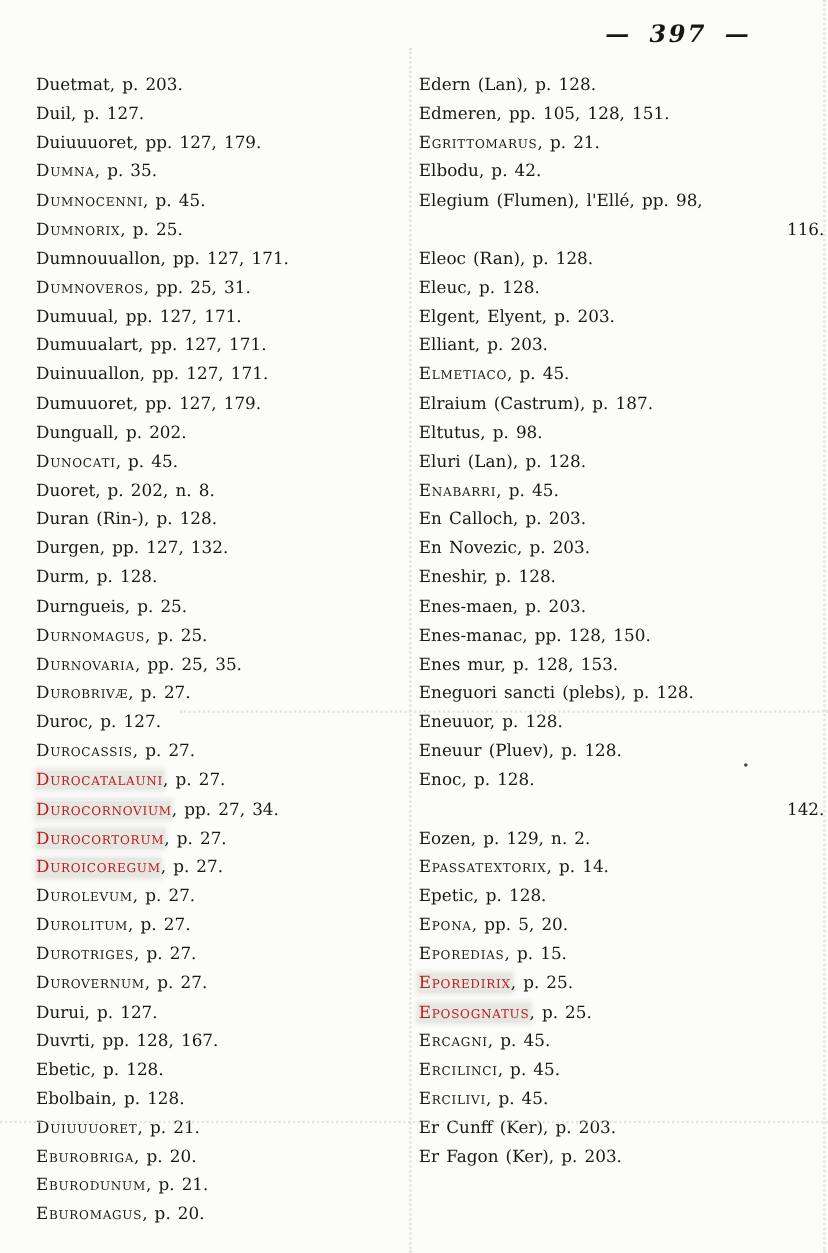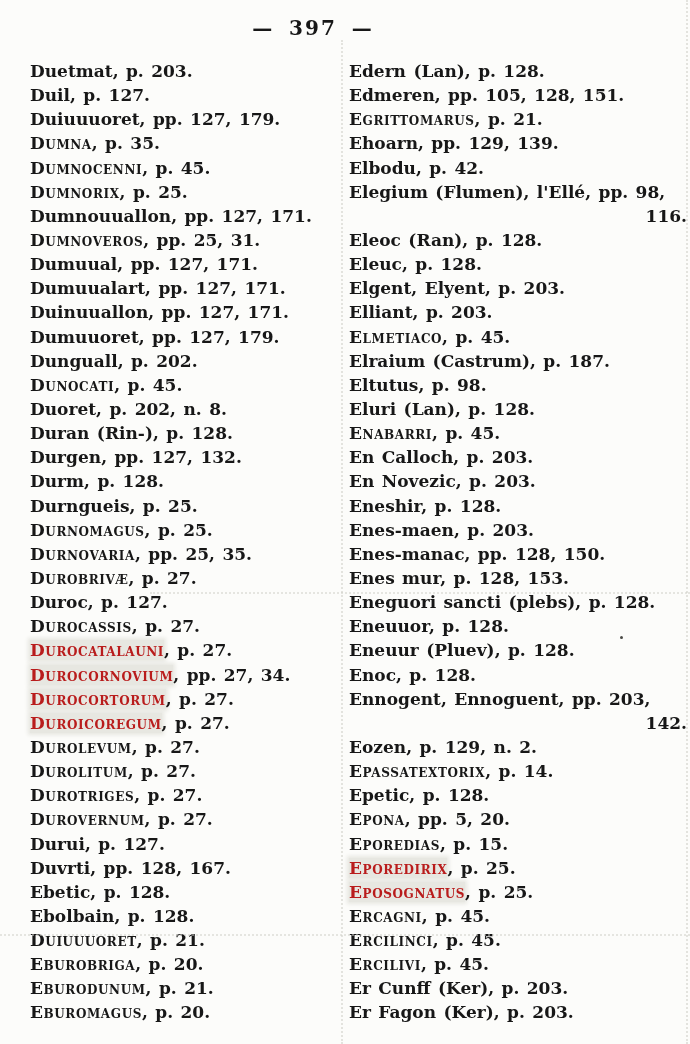--- a/index.html
+++ b/index.html
@@ -7,27 +7,28 @@
     width:690px;height:1044px;
     background:#f4f4f1;
     font-family:"DejaVu Serif","Liberation Serif",serif;
   }
   .page{
     position:relative;width:690px;height:1044px;
     background:#fcfcfa;color:#171717;overflow:hidden;
   }
   .header{
     position:absolute;top:16px;left:0;right:64px;
-    text-align:center;
+    text-align:right;
     font-size:20px;font-weight:700;letter-spacing:2px;
     word-spacing:6px;
+    font-style:italic;
   }
   .col{
     position:absolute;top:59px;
-    font-size:17px;font-weight:700;
+    font-size:14px;font-weight:400;
     word-spacing:1.5px;
   }
   .col-left{left:30px;width:314px;}
   .col-right{left:349px;width:338px;}
   .line{
     height:24.15px;line-height:24.15px;
     white-space:nowrap;
   }
   .line.cont{padding-left:20px;text-align:right;}
   .caps .name{font-variant:small-caps;letter-spacing:0.6px;margin-top:29px;}
@@ -93,21 +94,20 @@
       <div class="line caps"><span class="name">Duiuuuoret</span><span class="rest">, p. 21.</span></div>
       <div class="line caps"><span class="name">Eburobriga</span><span class="rest">, p. 20.</span></div>
       <div class="line caps"><span class="name">Eburodunum</span><span class="rest">, p. 21.</span></div>
       <div class="line caps"><span class="name">Eburomagus</span><span class="rest">, p. 20.</span></div>
     </div>
 
   <div class="col col-right" id="col-right">
       <div class="line roman"><span class="name">Edern (Lan)</span><span class="rest">, p. 128.</span></div>
       <div class="line roman"><span class="name">Edmeren</span><span class="rest">, pp. 105, 128, 151.</span></div>
       <div class="line caps"><span class="name">Egrittomarus</span><span class="rest">, p. 21.</span></div>
-      <div class="line roman"><span class="name">Ehoarn</span><span class="rest">, pp. 129, 139.</span></div>
       <div class="line roman"><span class="name">Elbodu</span><span class="rest">, p. 42.</span></div>
       <div class="line roman"><span class="name">Elegium (Flumen)</span><span class="rest">, l'Ellé, pp. 98,</span></div>
       <div class="line roman cont"><span class="rest">116.</span></div>
       <div class="line roman"><span class="name">Eleoc (Ran)</span><span class="rest">, p. 128.</span></div>
       <div class="line roman"><span class="name">Eleuc</span><span class="rest">, p. 128.</span></div>
       <div class="line roman"><span class="name">Elgent</span><span class="rest">, Elyent, p. 203.</span></div>
       <div class="line roman"><span class="name">Elliant</span><span class="rest">, p. 203.</span></div>
       <div class="line caps"><span class="name">Elmetiaco</span><span class="rest">, p. 45.</span></div>
       <div class="line roman"><span class="name">Elraium (Castrum)</span><span class="rest">, p. 187.</span></div>
       <div class="line roman"><span class="name">Eltutus</span><span class="rest">, p. 98.</span></div>
@@ -116,21 +116,20 @@
       <div class="line roman"><span class="name">En Calloch</span><span class="rest">, p. 203.</span></div>
       <div class="line roman"><span class="name">En Novezic</span><span class="rest">, p. 203.</span></div>
       <div class="line roman"><span class="name">Eneshir</span><span class="rest">, p. 128.</span></div>
       <div class="line roman"><span class="name">Enes-maen</span><span class="rest">, p. 203.</span></div>
       <div class="line roman"><span class="name">Enes-manac</span><span class="rest">, pp. 128, 150.</span></div>
       <div class="line roman"><span class="name">Enes mur</span><span class="rest">, p. 128, 153.</span></div>
       <div class="line roman"><span class="name">Eneguori sancti (plebs)</span><span class="rest">, p. 128.</span></div>
       <div class="line roman"><span class="name">Eneuuor</span><span class="rest">, p. 128.</span></div>
       <div class="line roman"><span class="name">Eneuur (Pluev)</span><span class="rest">, p. 128.</span></div>
       <div class="line roman"><span class="name">Enoc</span><span class="rest">, p. 128.</span></div>
-      <div class="line roman"><span class="name">Ennogent</span><span class="rest">, Ennoguent, pp. 203,</span></div>
       <div class="line roman cont"><span class="rest">142.</span></div>
       <div class="line roman"><span class="name">Eozen</span><span class="rest">, p. 129, n. 2.</span></div>
       <div class="line caps"><span class="name">Epassatextorix</span><span class="rest">, p. 14.</span></div>
       <div class="line roman"><span class="name">Epetic</span><span class="rest">, p. 128.</span></div>
       <div class="line caps"><span class="name">Epona</span><span class="rest">, pp. 5, 20.</span></div>
       <div class="line caps"><span class="name">Eporedias</span><span class="rest">, p. 15.</span></div>
       <div class="line caps-faded"><span class="name">Eporedirix</span><span class="rest">, p. 25.</span></div>
       <div class="line caps-faded"><span class="name">Eposognatus</span><span class="rest">, p. 25.</span></div>
       <div class="line caps"><span class="name">Ercagni</span><span class="rest">, p. 45.</span></div>
       <div class="line caps"><span class="name">Ercilinci</span><span class="rest">, p. 45.</span></div>

